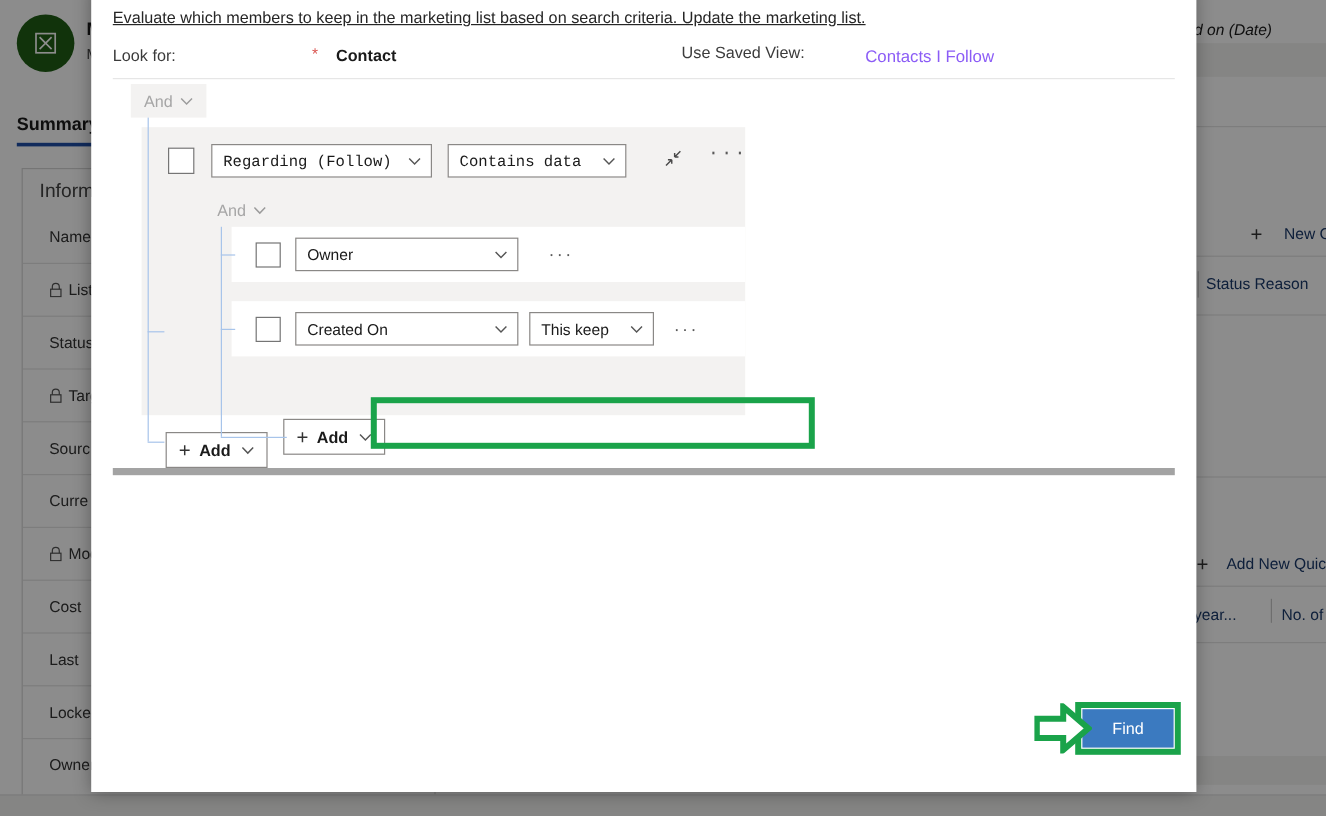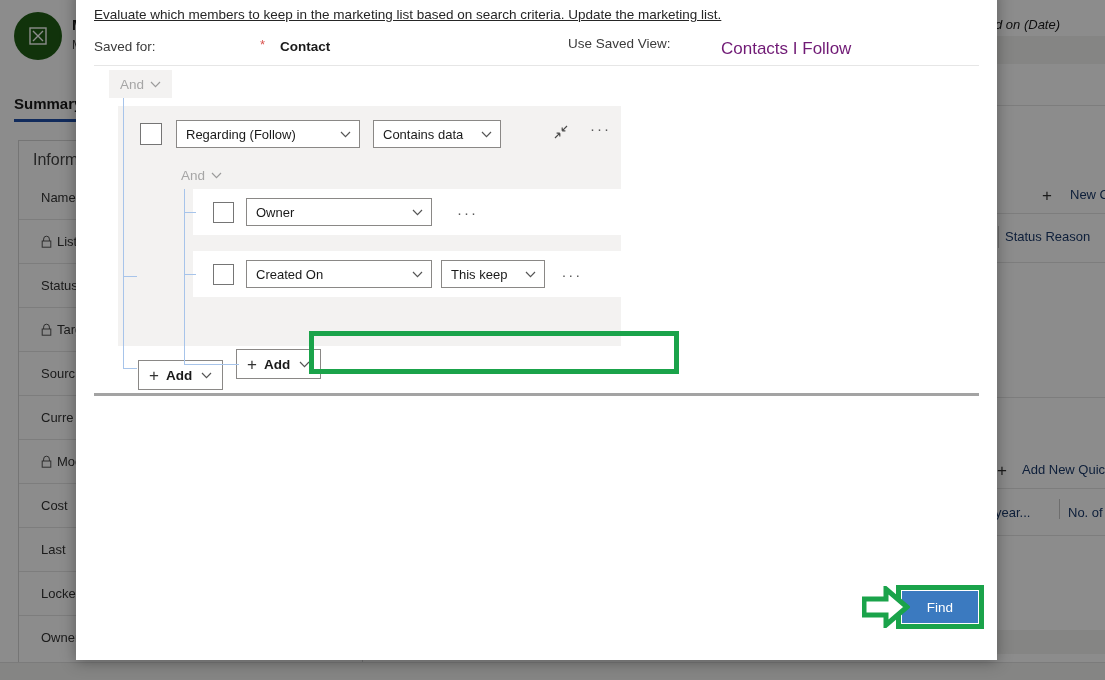--- a/index.html
+++ b/index.html
@@ -125,28 +125,28 @@
   .val-contact {
     position: absolute; left: 186px; top: 9px;
     font-size: 13.5px; color: #1a1a1a; font-weight: 700;
   }
   .lbl-savedview {
     position: absolute; left: 474px; top: 6px;
     font-size: 13.5px; color: #3b3b3b;
   }
   .val-savedview {
     position: absolute; left: 627px; top: 9px;
-    font-size: 17px; color: #701a75;
+    font-size: 14px; color: #8b5cf6;
   }
 
   
   .criteria {
     position: absolute; left: 18px; top: 80px;
     width: 885px; height: 330px;
-    border-bottom: 3px solid #a3a3a3;
+    border-bottom: 6px solid #a3a3a3;
   }
 
   .and-chip {
     display: inline-flex; align-items: center; gap: 6px;
     background: #f3f2f1; color: #a6a6a6;
     font-size: 13.5px; padding: 5px 11px;
     height: 28px;
     white-space: nowrap;
   }
   .and-chip .chev { display:flex; }
@@ -179,20 +179,21 @@
 
   .ellipsis-btn {
     font-size: 15px; color: #5a5a5a; letter-spacing: 2px;
     line-height: 1; white-space: nowrap;
   }
   .collapse-ico { display:flex; }
 
   .row-l1 {
     position: absolute; left: 22px; top: 14px;
     width: 460px;
+    font-family: Liberation Mono, monospace;
   }
   .row-l1 .cbox { margin-right: 14px; }
   .ddl-attr1 { width: 184px; }
   .ddl-op1 { }
   .row-l1 .collapse-ico { position: absolute; left: 413px; top: 4px; }
   .row-l1 .ellipsis-btn { position: absolute; left: 450px; top: 1px; }
 
   .and-chip-nested {
     position: absolute; left: 52px; top: 55px;
   }
@@ -354,21 +355,21 @@
   <div class="bg-bottom-bar"></div>
 </div>
 
 <div class="bg-dim"></div>
 
 <div id="modal">
 
   <div class="modal-desc">Evaluate which members to keep in the marketing list based on search criteria. Update the marketing list.</div>
 
   <div class="lookfor-row">
-    <span class="lbl-lookfor">Saved for:</span>
+    <span class="lbl-lookfor">Look for:</span>
     <span class="req-star">*</span>
     <span class="val-contact">Contact</span>
     <span class="lbl-savedview">Use Saved View:</span>
     <span class="val-savedview">Contacts I Follow</span>
   </div>
 
   <div class="criteria">
 
     <div class="and-chip" style="position:absolute; left:15px; top:4px;">
       <span>And</span>

